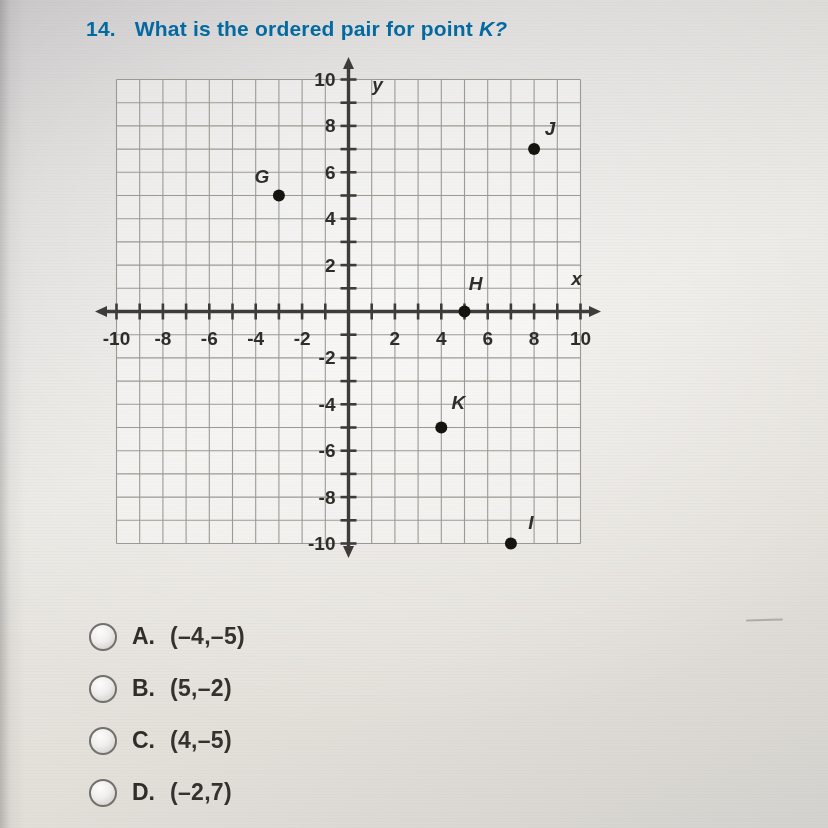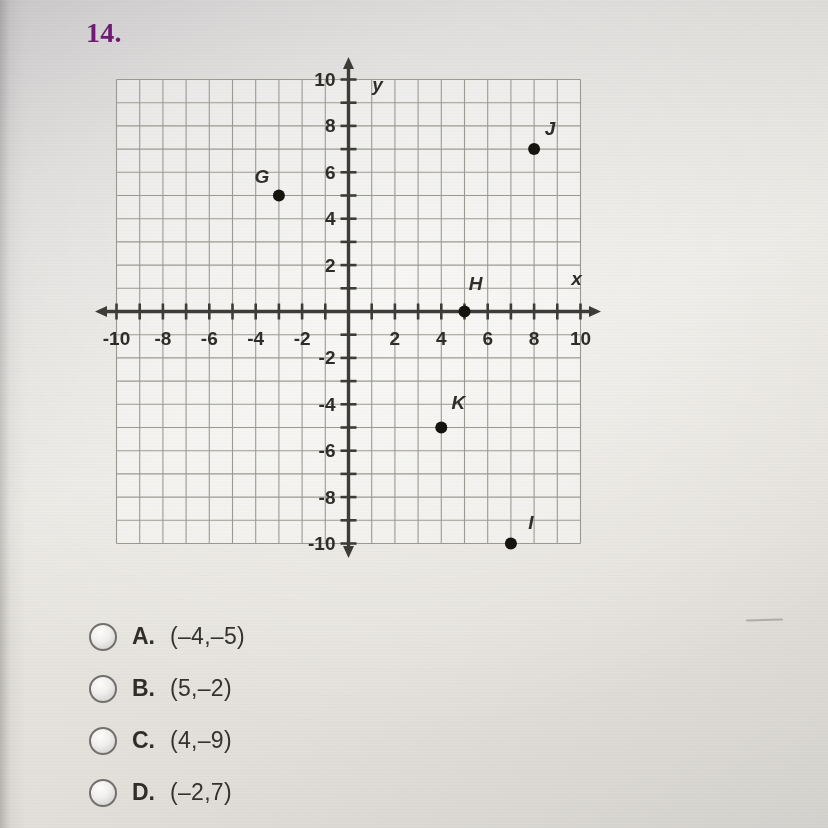--- a/index.html
+++ b/index.html
@@ -8,49 +8,49 @@
     font-family:"Liberation Sans", sans-serif;
     background:
       repeating-linear-gradient(0deg, rgba(0,0,0,0.016) 0 1px, rgba(255,255,255,0) 1px 3px),
       radial-gradient(120% 85% at 46% 36%, rgba(255,255,255,0.55), rgba(255,255,255,0) 62%),
       linear-gradient(90deg, rgba(70,68,70,0.28) 0, rgba(70,68,70,0.06) 10px, rgba(0,0,0,0) 26px),
       linear-gradient(160deg, #c7c5c6 0%, #d9d7d5 18%, #e9e7e2 46%, #e3e0da 72%, #d4d2ce 100%);
   }
   .question{
     position:absolute;left:86px;top:17px;
     display:flex;gap:19px;
-    font-size:28px;font-weight:bold;color:#701a75;
+    font-size:21px;font-weight:bold;color:#0369a1;
     letter-spacing:0.2px;
-    font-family:Liberation Serif, serif;
   }
   .question .ital{font-style:italic;}
   .graph-wrap{position:absolute;left:90px;top:50px;width:520px;height:515px;}
   .answers{
     position:absolute;left:89px;top:622px;
     display:flex;flex-direction:column;gap:23px;
   }
   .answer-row{display:flex;align-items:center;gap:15px;height:29px;cursor:default;}
   .radio{
     width:24px;height:24px;border-radius:50%;
     border:2.5px solid #72706c;
     background:radial-gradient(circle at 38% 30%, #fcfcfb 0%, #efeeec 45%, #c7c6c3 100%);
     box-sizing:content-box;flex:0 0 auto;
   }
   .answer-letter{font-size:23px;font-weight:bold;color:#2f2d2a;}
-  .answer-value{font-size:23px;font-weight:400;color:#34322e;letter-spacing:0.3px;}
+  .answer-value{font-size:23px;font-weight:700;color:#34322e;letter-spacing:0.3px;}
   .pencil-mark{
     position:absolute;left:746px;top:619px;width:37px;height:2px;
     background:rgba(118,115,108,0.45);transform:rotate(-2deg);border-radius:1px;
   }
 </style>
 </head>
 <body>
 
 <div class="question">
   <span>14.</span>
+  <span><span>What is the ordered pair for point</span>&nbsp;<span class="ital">K?</span></span>
 </div>
 
 <div class="graph-wrap">
   <svg id="grid-svg" width="520" height="515" viewBox="0 0 520 515" xmlns="http://www.w3.org/2000/svg">
       <rect x="26.5" y="29.5" width="464" height="464" fill="rgba(255,255,255,0.35)"></rect>
       <line x1="26.5" y1="29.5" x2="26.5" y2="493.5" stroke="#9b9a92" stroke-width="1.1"></line>
       <line x1="26.5" y1="493.5" x2="490.5" y2="493.5" stroke="#9b9a92" stroke-width="1.1"></line>
       <line x1="49.70000000000002" y1="29.5" x2="49.70000000000002" y2="493.5" stroke="#9b9a92" stroke-width="1.1"></line>
       <line x1="26.5" y1="470.29999999999995" x2="490.5" y2="470.29999999999995" stroke="#9b9a92" stroke-width="1.1"></line>
       <line x1="72.9" y1="29.5" x2="72.9" y2="493.5" stroke="#9b9a92" stroke-width="1.1"></line>
@@ -179,21 +179,21 @@
     <span class="answer-value">(–4,–5)</span>
   </div>
   <div class="answer-row">
     <span class="radio"></span>
     <span class="answer-letter">B.</span>
     <span class="answer-value">(5,–2)</span>
   </div>
   <div class="answer-row">
     <span class="radio"></span>
     <span class="answer-letter">C.</span>
-    <span class="answer-value">(4,–9)</span>
+    <span class="answer-value">(4,–5)</span>
   </div>
   <div class="answer-row">
     <span class="radio"></span>
     <span class="answer-letter">D.</span>
     <span class="answer-value">(–2,7)</span>
   </div>
 </div>
 
 <div class="pencil-mark"></div>
 

